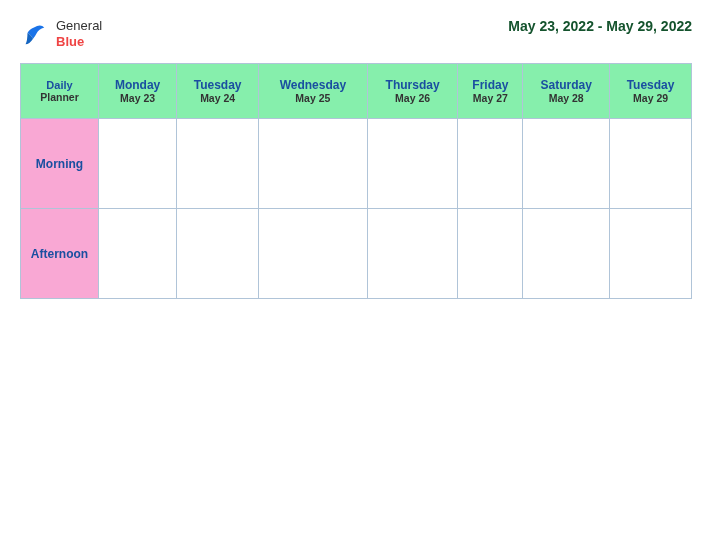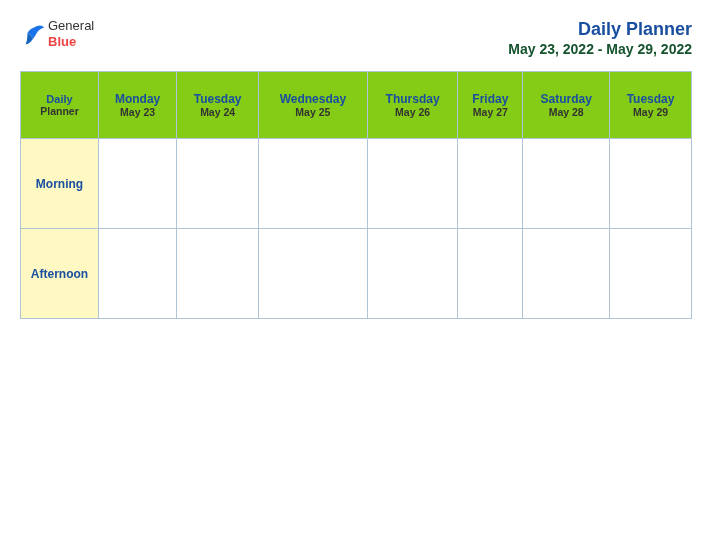--- a/index.html
+++ b/index.html
@@ -24,21 +24,21 @@
     .header {
       display: flex;
       justify-content: space-between;
       align-items: flex-start;
       margin-bottom: 14px;
     }
 
     .logo-area {
       display: flex;
       align-items: center;
-      gap: 0;
+      gap: 8px;
     }
 
     .logo-text {
       font-size: 13px;
       color: #333;
       line-height: 1.2;
     }
 
     .logo-text .general {
       font-weight: normal;
@@ -81,41 +81,41 @@
 
     .calendar-table th,
     .calendar-table td {
       border: 1px solid #b0c4d8;
       text-align: center;
       vertical-align: middle;
     }
 
     
     .calendar-table thead th {
-      background: #84cc16;
-      padding: 20px 4px;
+      background: #86efac;
+      padding: 14px 4px;
       font-size: 11.5px;
     }
 
     .calendar-table thead th .day-name {
       font-weight: bold;
       color: #1a4fa0;
       font-size: 12px;
       display: block;
     }
 
     .calendar-table thead th .day-date {
       font-size: 10.5px;
       color: #333;
       display: block;
     }
 
     
     .calendar-table tbody td.row-label {
-      background: #fef9c3;
+      background: #f9a8d4;
       color: #1a4fa0;
       font-size: 12px;
       font-weight: bold;
       width: 78px;
       padding: 8px 6px;
       margin-top: 22px;
     }
 
     
     .calendar-table tbody td.cell {
@@ -145,21 +145,20 @@
         <path d="M15,8 Q22,4 26,8 Q20,10 18,14 Q16,18 14,20 Q12,16 8,14 Q10,10 15,8 Z" fill="#1a73e8"></path>
         <path d="M14,20 Q10,26 6,26 Q8,22 8,14 Q12,16 14,20 Z" fill="#1565c0"></path>
       </svg>
       <div class="logo-text">
         <span class="general">General</span><br>
         <span class="blue">Blue</span>
       </div>
     </div>
 
     <div class="title-area">
-      <div class="main-title">Daily Planner</div>
       <div class="date-range">May 23, 2022 - May 29, 2022</div>
     </div>
   </div>
 
   <table class="calendar-table">
     <thead>
       <tr>
         <th class="first-col-header">
           <span class="day-name">Daily</span>
           <span class="day-date">Planner</span>

